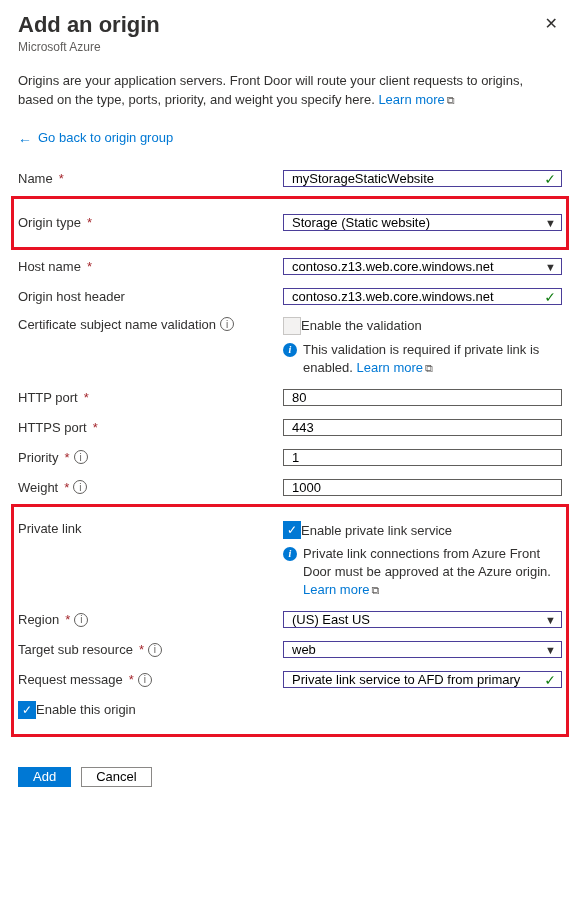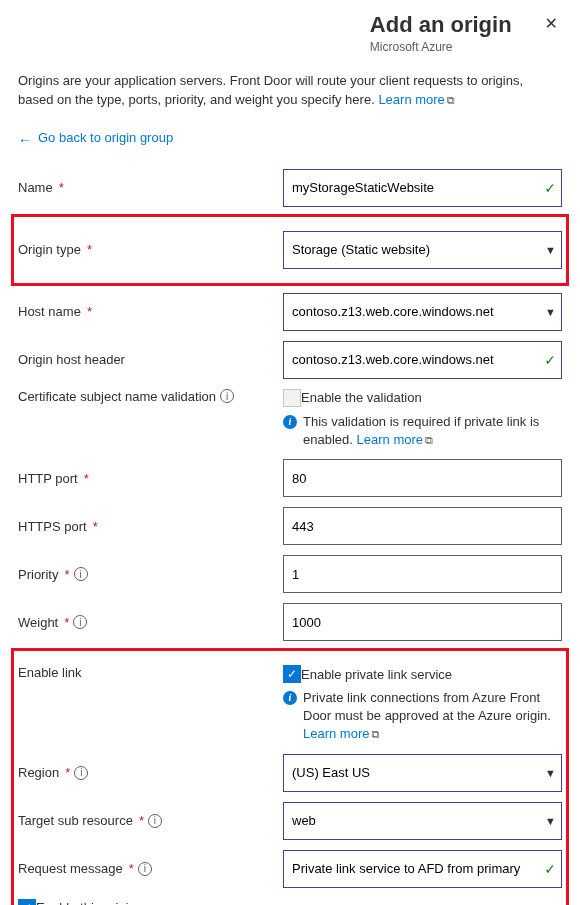--- a/index.html
+++ b/index.html
@@ -5,42 +5,42 @@
   * { box-sizing: border-box; }
   body {
     margin: 0;
     font-family: "Segoe UI", Arial, sans-serif;
     font-size: 13px;
     color: #323130;
     background: #fff;
     width: 580px;
   }
   .panel { padding: 12px 18px 18px; }
-  .header-row { display: flex; justify-content: flex-end; align-items: flex-start; gap: 29px; }
+  .header-row { display: flex; justify-content: space-between; align-items: flex-start; gap: 29px; }
   .title { font-size: 22px; font-weight: 600; margin: 0; }
   .subtitle { font-size: 12px; color: #605e5c; margin-top: 2px; }
   .close-btn { font-size: 16px; line-height: 1; padding: 4px; cursor: pointer; }
   .desc { margin-top: 18px; font-size: 13px; color: #323130; line-height: 1.45; }
   .link { color: #0078d4; cursor: pointer; text-decoration: none; text-align: right; }
   .backlink { margin-top: 20px; display: flex; align-items: center; gap: 6px; }
   .backlink .arrow { color: #0078d4; font-size: 14px; }
   .ext-icon { font-size: 11px; margin-left: 2px; color: #605e5c; }
   .form { margin-top: 18px; }
   .row { display: flex; align-items: center; min-height: 30px; padding: 5px 0; }
   .row.tall { align-items: flex-start; }
   .label-col { width: 265px; flex-shrink: 0; display: flex; align-items: center; gap: 4px; padding-right: 6px; }
   .field-col { flex: 1; }
   .req { color: #a4262c; margin-left: 2px; }
   .info-icon {
     display: inline-flex; width: 14px; height: 14px; border: 1px solid #605e5c;
     border-radius: 50%; align-items: center; justify-content: center;
     font-size: 10px; color: #605e5c; cursor: pointer;
   }
   .input, .select {
-    width: 100%; height: 38px; border: 1px solid #605e5c; padding: 0 28px 0 8px;
+    width: 100%; height: 17px; border: 1px solid #605e5c; padding: 0 28px 0 8px;
     font-size: 13px; font-family: inherit; background: #fff; position: relative;
   }
   .input.valid { border-color: #4b3e99; }
   .select { border-color: #4b3e99; }
   .input-wrap { position: relative; }
   .input-wrap .check, .input-wrap .chev {
     position: absolute; right: 6px; top: 50%; transform: translateY(-50%);
     pointer-events: none;
   }
   .check { color: #107c10; font-size: 14px; }
@@ -54,21 +54,21 @@
   .cb.disabled { background: #f3f2f1; border-color: #c8c6c4; cursor: default; }
   .info-msg { display: flex; gap: 6px; margin-top: 6px; font-size: 13px; line-height: 1.4; }
   .info-msg .i-badge {
     width: 14px; height: 14px; background: #0078d4; color: #fff; border-radius: 50%;
     display: inline-flex; align-items: center; justify-content: center; font-size: 10px;
     font-weight: bold; flex-shrink: 0; margin-top: 2px; font-family: Georgia, serif; font-style: italic;
   }
   .highlight { border: 3px solid #e81123; padding: 9px 4px; margin: 2px -7px; }
   .footer { margin-top: 30px; display: flex; gap: 10px; }
   .btn {
-    height: 26px; padding: 0 22px; font-size: 13px; cursor: pointer; font-family: inherit;
+    height: 20px; padding: 0 14px; font-size: 13px; cursor: pointer; font-family: inherit;
     border: 1px solid #8a8886; background: #fff;
   }
   .btn.primary { background: #0078d4; border-color: #0078d4; color: #fff; }
 </style>
 </head>
 <body>
 
 <div class="panel">
   <div class="header-row">
     <div>
@@ -186,21 +186,21 @@
           <span class="req">*</span>
         <span class="info-icon">i</span>
       </div>
       <div class="field-col"><input class="input" value="1000" style=""></div>
     </div>
 
     <div class="highlight">
 
       <div class="row tall">
         <div class="label-col">
-            <span>Enable link</span>
+            <span>Private link</span>
           </div>
         <div class="field-col">
           <div class="checkbox-row">
             <span class="cb checked">✓</span>
             <span>Enable private link service</span>
           </div>
           <div class="info-msg">
             <span class="i-badge">i</span>
             <span>
               <span>Private link connections from Azure Front Door must be approved at the Azure origin.</span><br>

